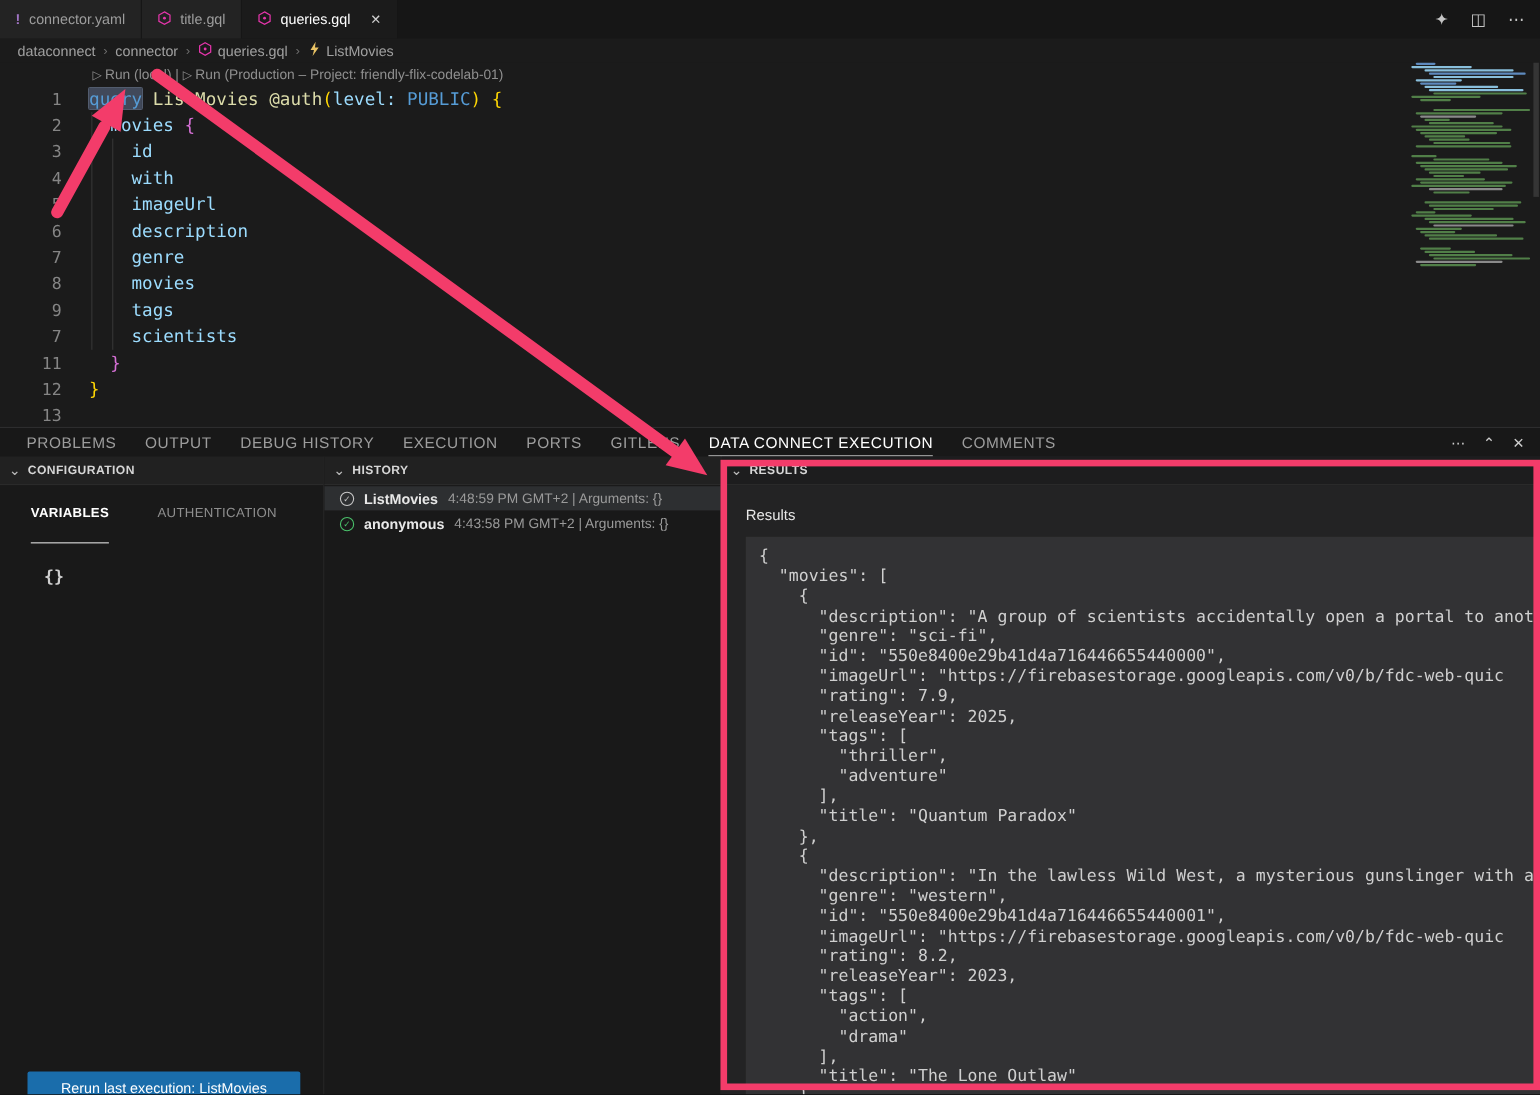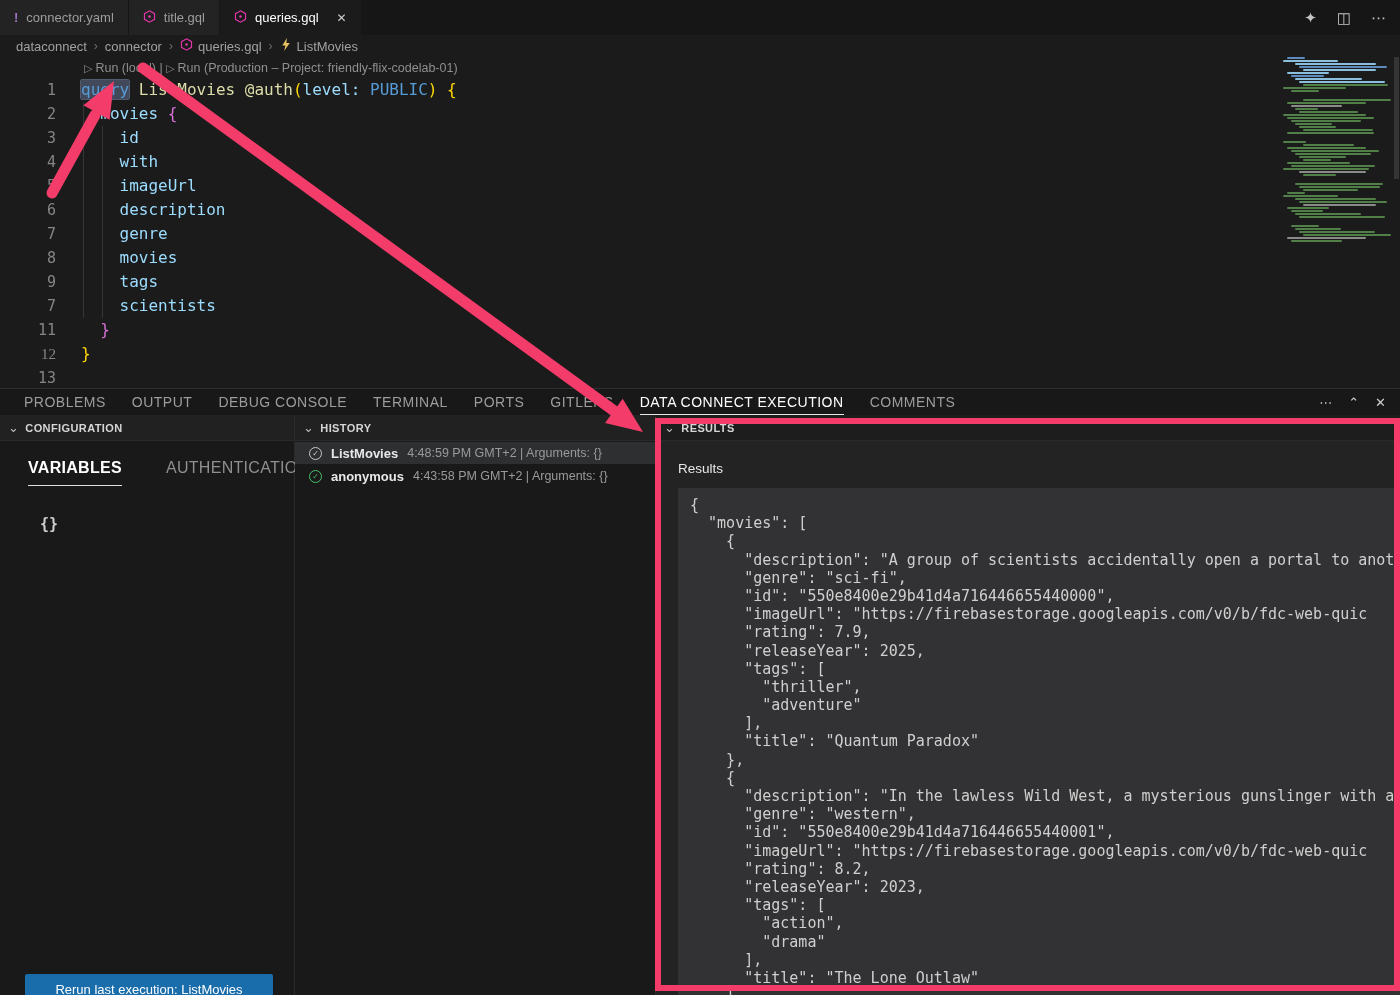--- a/index.html
+++ b/index.html
@@ -55,21 +55,21 @@
   #panel-actions { position:absolute; right:14px; top:0; height:26px;
     display:flex; align-items:center; gap:16px; color:#cfcfcf; font-size:13px; }
   #panel-body { position:absolute; left:0; top:26px; right:0; bottom:0; display:flex; }
   .section-header { height:26px; background:#212121; display:flex; align-items:center;
     gap:6px; padding-left:8px; font-size:11px; font-weight:bold; letter-spacing:.4px;
     color:#d6d6d6; border-bottom:1px solid #2a2a2a; }
   .chev { font-size:13px; color:#bdbdbd; font-weight:normal; }
   
   #config-col { position:relative; width:295px; background:#191919; border-right:1px solid #2b2b2b; }
   #config-tabs { display:flex; gap:44px; padding-left:28px; margin-top:18px; }
-  .ctab { font-size:16px; letter-spacing:.3px; color:#8f8f8f; padding-bottom:8px; }
+  .ctab { font-size:12px; letter-spacing:.3px; color:#8f8f8f; padding-bottom:20px; }
   .ctab.active { color:#ffffff; font-weight:bold; border-bottom:1px solid #e0e0e0; }
   #vars-value { position:absolute; left:40px; top:100px; font-family:"DejaVu Sans Mono", monospace;
     font-size:15px; font-weight:bold; color:#cfcfcf; }
   #rerun-btn { position:absolute; left:25px; top:559px; width:248px; height:30px;
     background:#1a6dab; color:#ffffff; font-size:13px; border:none; border-radius:2px;
     display:flex; align-items:center; justify-content:center; font-family:inherit; }
   
   #history-col { position:relative; width:361px; background:#191919; border-right:1px solid #2b2b2b; }
   .hrow { height:22px; display:flex; align-items:center; gap:9px; padding-left:14px;
     font-size:13px; margin-top:1px; }
@@ -160,21 +160,21 @@
         <div class="gutter-num" style="top: 45px;">2</div>
         <div class="gutter-num" style="top: 69px;">3</div>
         <div class="gutter-num" style="top: 93px;">4</div>
         <div class="gutter-num" style="top: 117px;">5</div>
         <div class="gutter-num" style="top: 141px;">6</div>
         <div class="gutter-num" style="top: 165px;">7</div>
         <div class="gutter-num" style="top: 189px;">8</div>
         <div class="gutter-num" style="top: 213px;">9</div>
         <div class="gutter-num" style="top: 237px;">7</div>
         <div class="gutter-num" style="top: 261px;">11</div>
-        <div class="gutter-num" style="top: 285px; font-family: Liberation Serif, serif;">12</div>
+        <div class="gutter-num" style="top: 285px;">12</div>
         <div class="gutter-num" style="top: 309px;">13</div>
       </div>
     <div id="code-lines">
         <div class="code-line" style="top: 21px;"><span class="tk-kw tk-sel">query</span><span class="tk-txt"> </span><span class="tk-fn">ListMovies</span><span class="tk-txt"> </span><span class="tk-fn">@auth</span><span class="tk-p1">(</span><span class="tk-var">level:</span><span class="tk-txt"> </span><span class="tk-kw">PUBLIC</span><span class="tk-p1">)</span><span class="tk-txt"> </span><span class="tk-p1">{</span></div>
         <div class="code-line" style="top: 45px;"><span class="tk-txt">  </span><span class="tk-var">movies</span><span class="tk-txt"> </span><span class="tk-p2">{</span></div>
         <div class="code-line" style="top: 69px;"><span class="tk-txt">    </span><span class="tk-var">id</span></div>
         <div class="code-line" style="top: 93px;"><span class="tk-txt">    </span><span class="tk-var">with</span></div>
         <div class="code-line" style="top: 117px;"><span class="tk-txt">    </span><span class="tk-var">imageUrl</span></div>
         <div class="code-line" style="top: 141px;"><span class="tk-txt">    </span><span class="tk-var">description</span></div>
         <div class="code-line" style="top: 165px;"><span class="tk-txt">    </span><span class="tk-var">genre</span></div>
@@ -251,22 +251,22 @@
         <div class="mm-row" style="width: 78.8266px; margin-left: 4px; background: rgb(157, 157, 157); opacity: 0.85;"></div>
         <div class="mm-row" style="width: 51.232px; margin-left: 8px; background: rgb(90, 145, 80); opacity: 0.85;"></div>
       </div>
     <div id="scrollbar"></div>
   </div>
 
   <div id="panel">
     <div id="panel-tabs">
       <div class="ptab">PROBLEMS</div>
         <div class="ptab">OUTPUT</div>
-        <div class="ptab">DEBUG CONSOLE</div>
-        <div class="ptab">TERMINAL</div>
+        <div class="ptab">DEBUG HISTORY</div>
+        <div class="ptab">EXECUTION</div>
         <div class="ptab">PORTS</div>
         <div class="ptab">GITLENS</div>
         <div class="ptab active">DATA CONNECT EXECUTION</div>
         <div class="ptab">COMMENTS</div>
         <div id="panel-actions">
         <span>⋯</span>
         <span>⌃</span>
         <span>✕</span>
       </div>
     </div>

